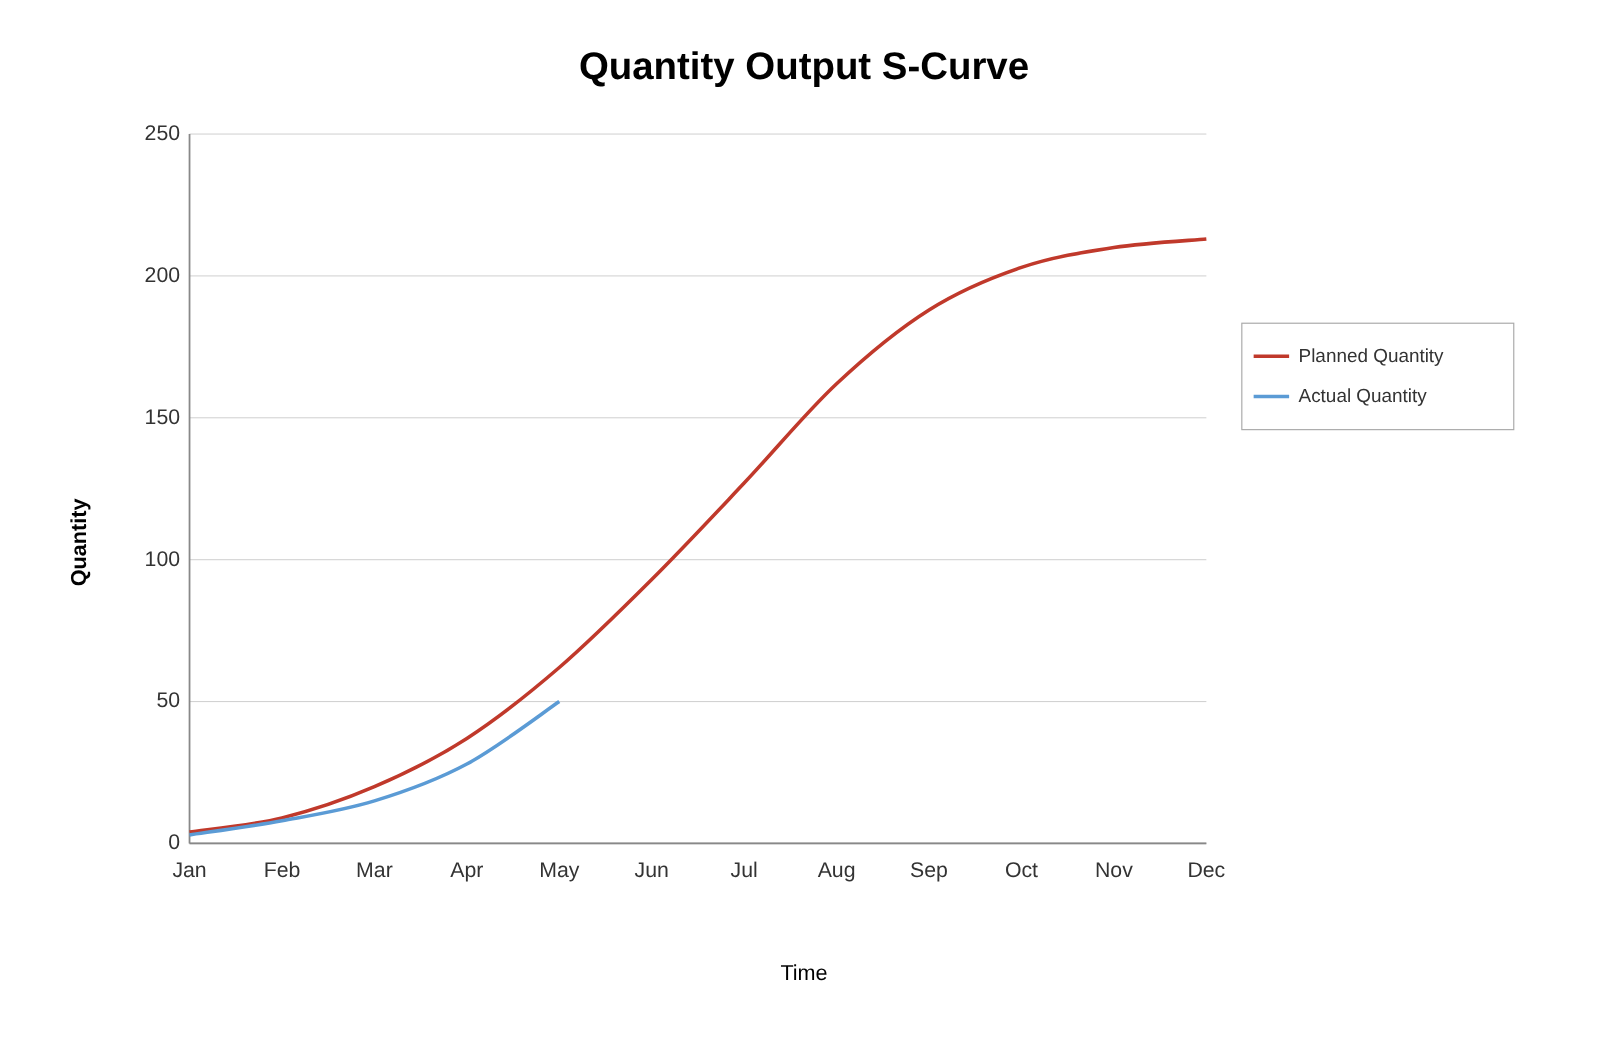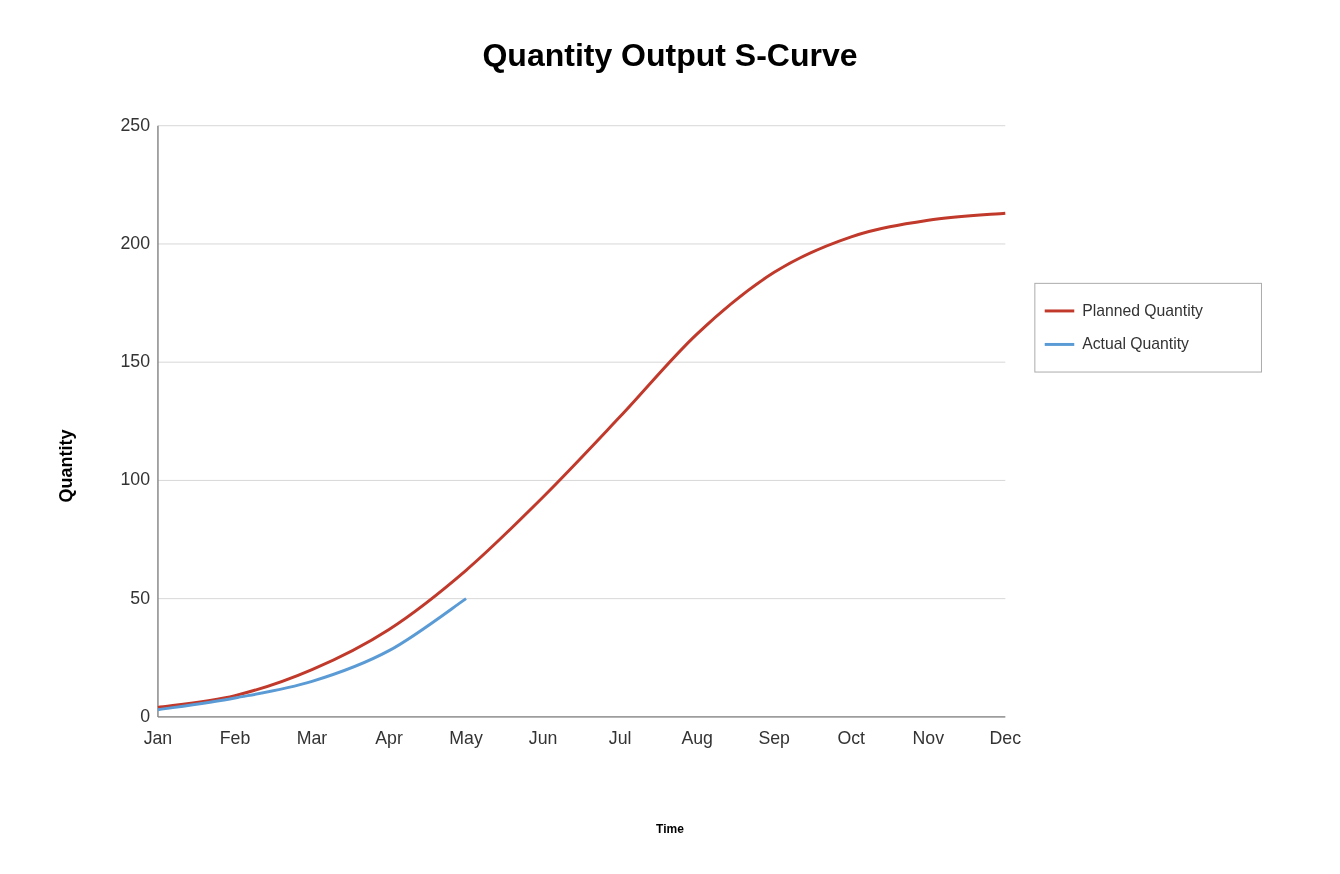--- a/index.html
+++ b/index.html
@@ -15,21 +15,21 @@
     .chart-container {
       width: 1300px;
       height: 840px;
       position: relative;
       background: #ffffff;
     }
     .chart-title {
       text-align: center;
       font-size: 32px;
       font-weight: bold;
-      margin-bottom: 22px;
+      margin-bottom: 8px;
       padding-top: 20px;
       color: #000;
     }
     .chart-area {
       position: relative;
       width: 100%;
       height: calc(100% - 100px);
     }
     .y-axis-label {
       position: absolute;
@@ -40,22 +40,22 @@
       font-weight: bold;
       color: #000;
       white-space: nowrap;
       transform-origin: center center;
     }
     .x-axis-label {
       position: absolute;
       bottom: 0px;
       left: 50%;
       transform: translateX(-50%);
-      font-size: 12px;
-      font-weight: bold;
+      font-size: 18px;
+      font-weight: normal;
       color: #000;
     }
     svg.chart-svg {
       position: absolute;
       left: 60px;
       top: 10px;
       width: calc(100% - 80px);
       height: calc(100% - 70px);
     }
   </style>

